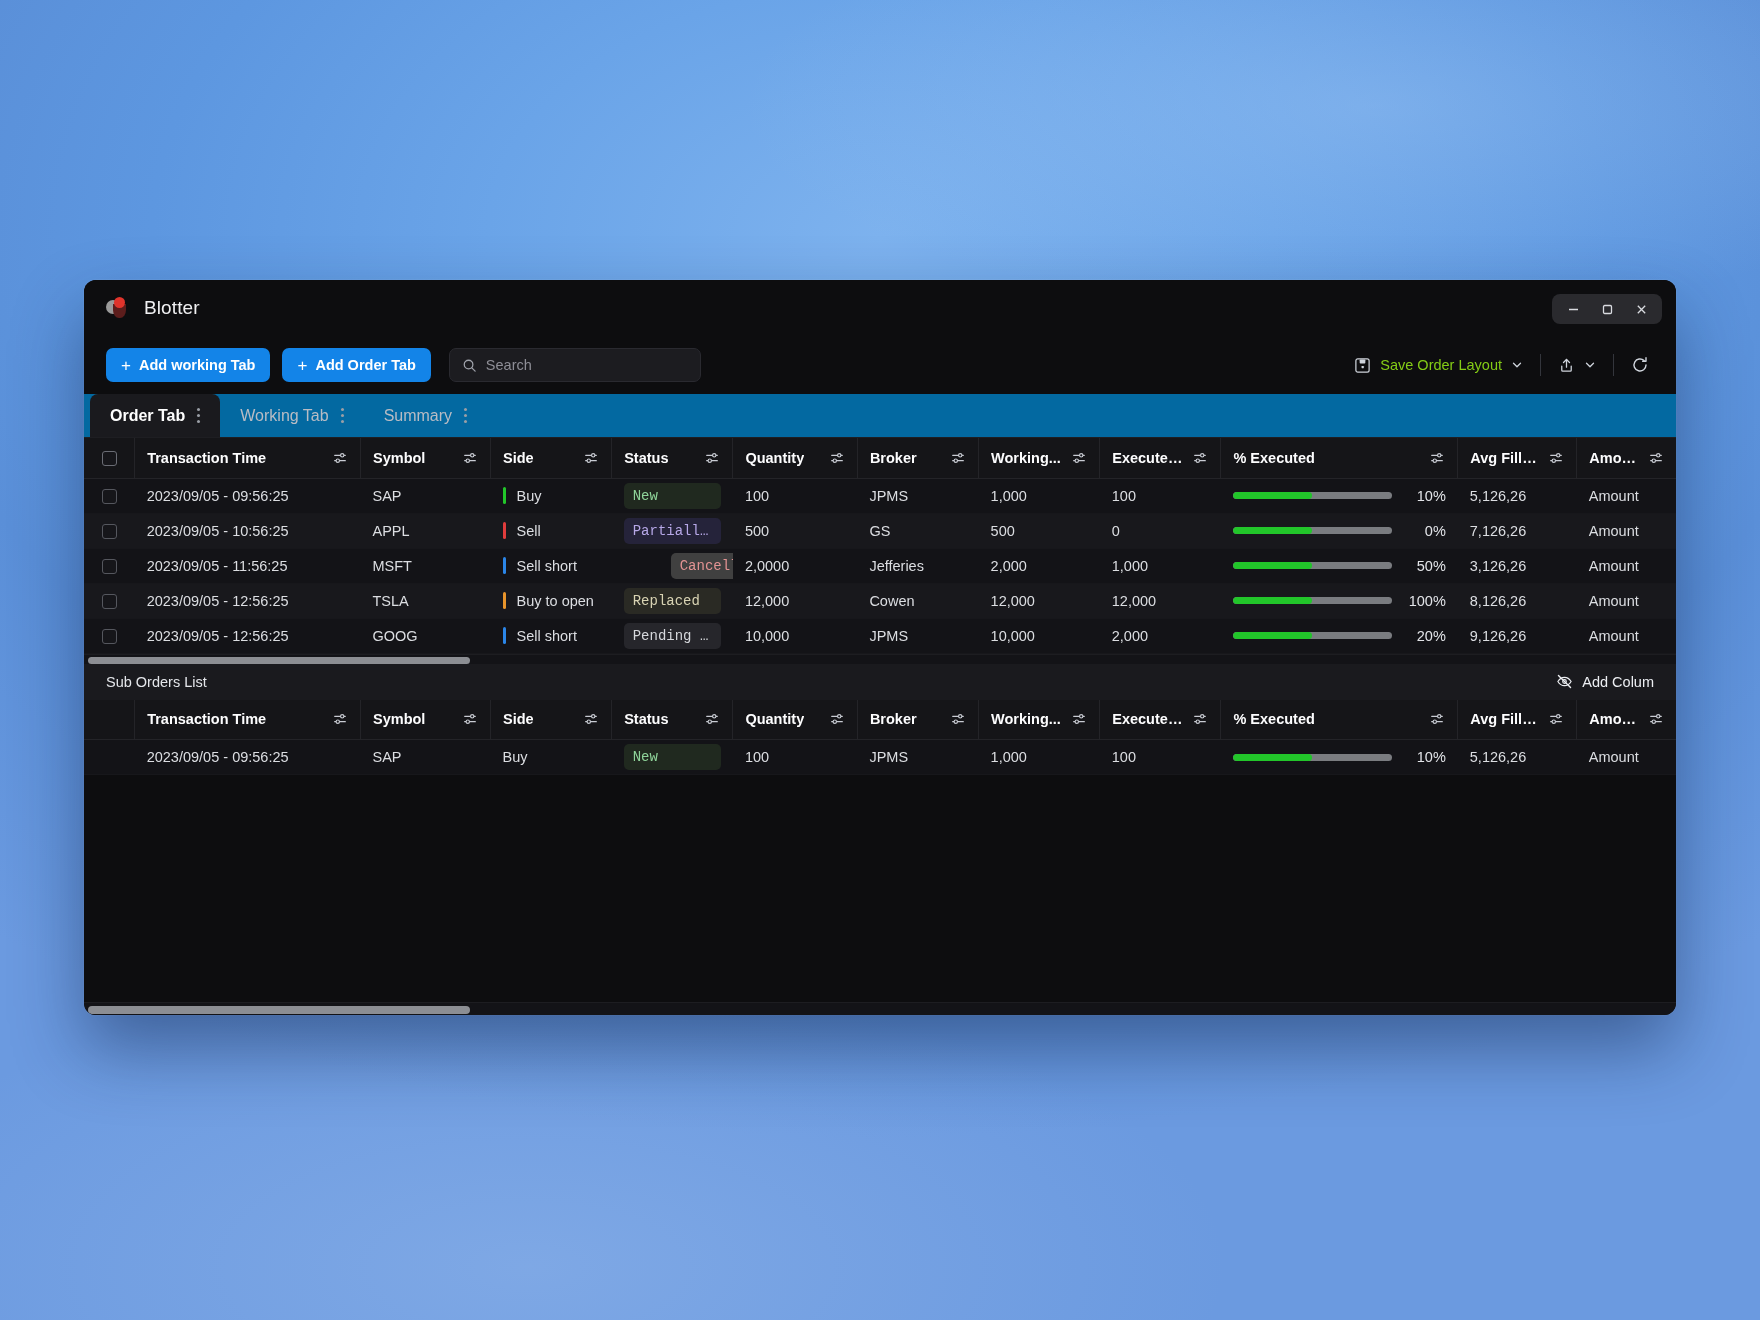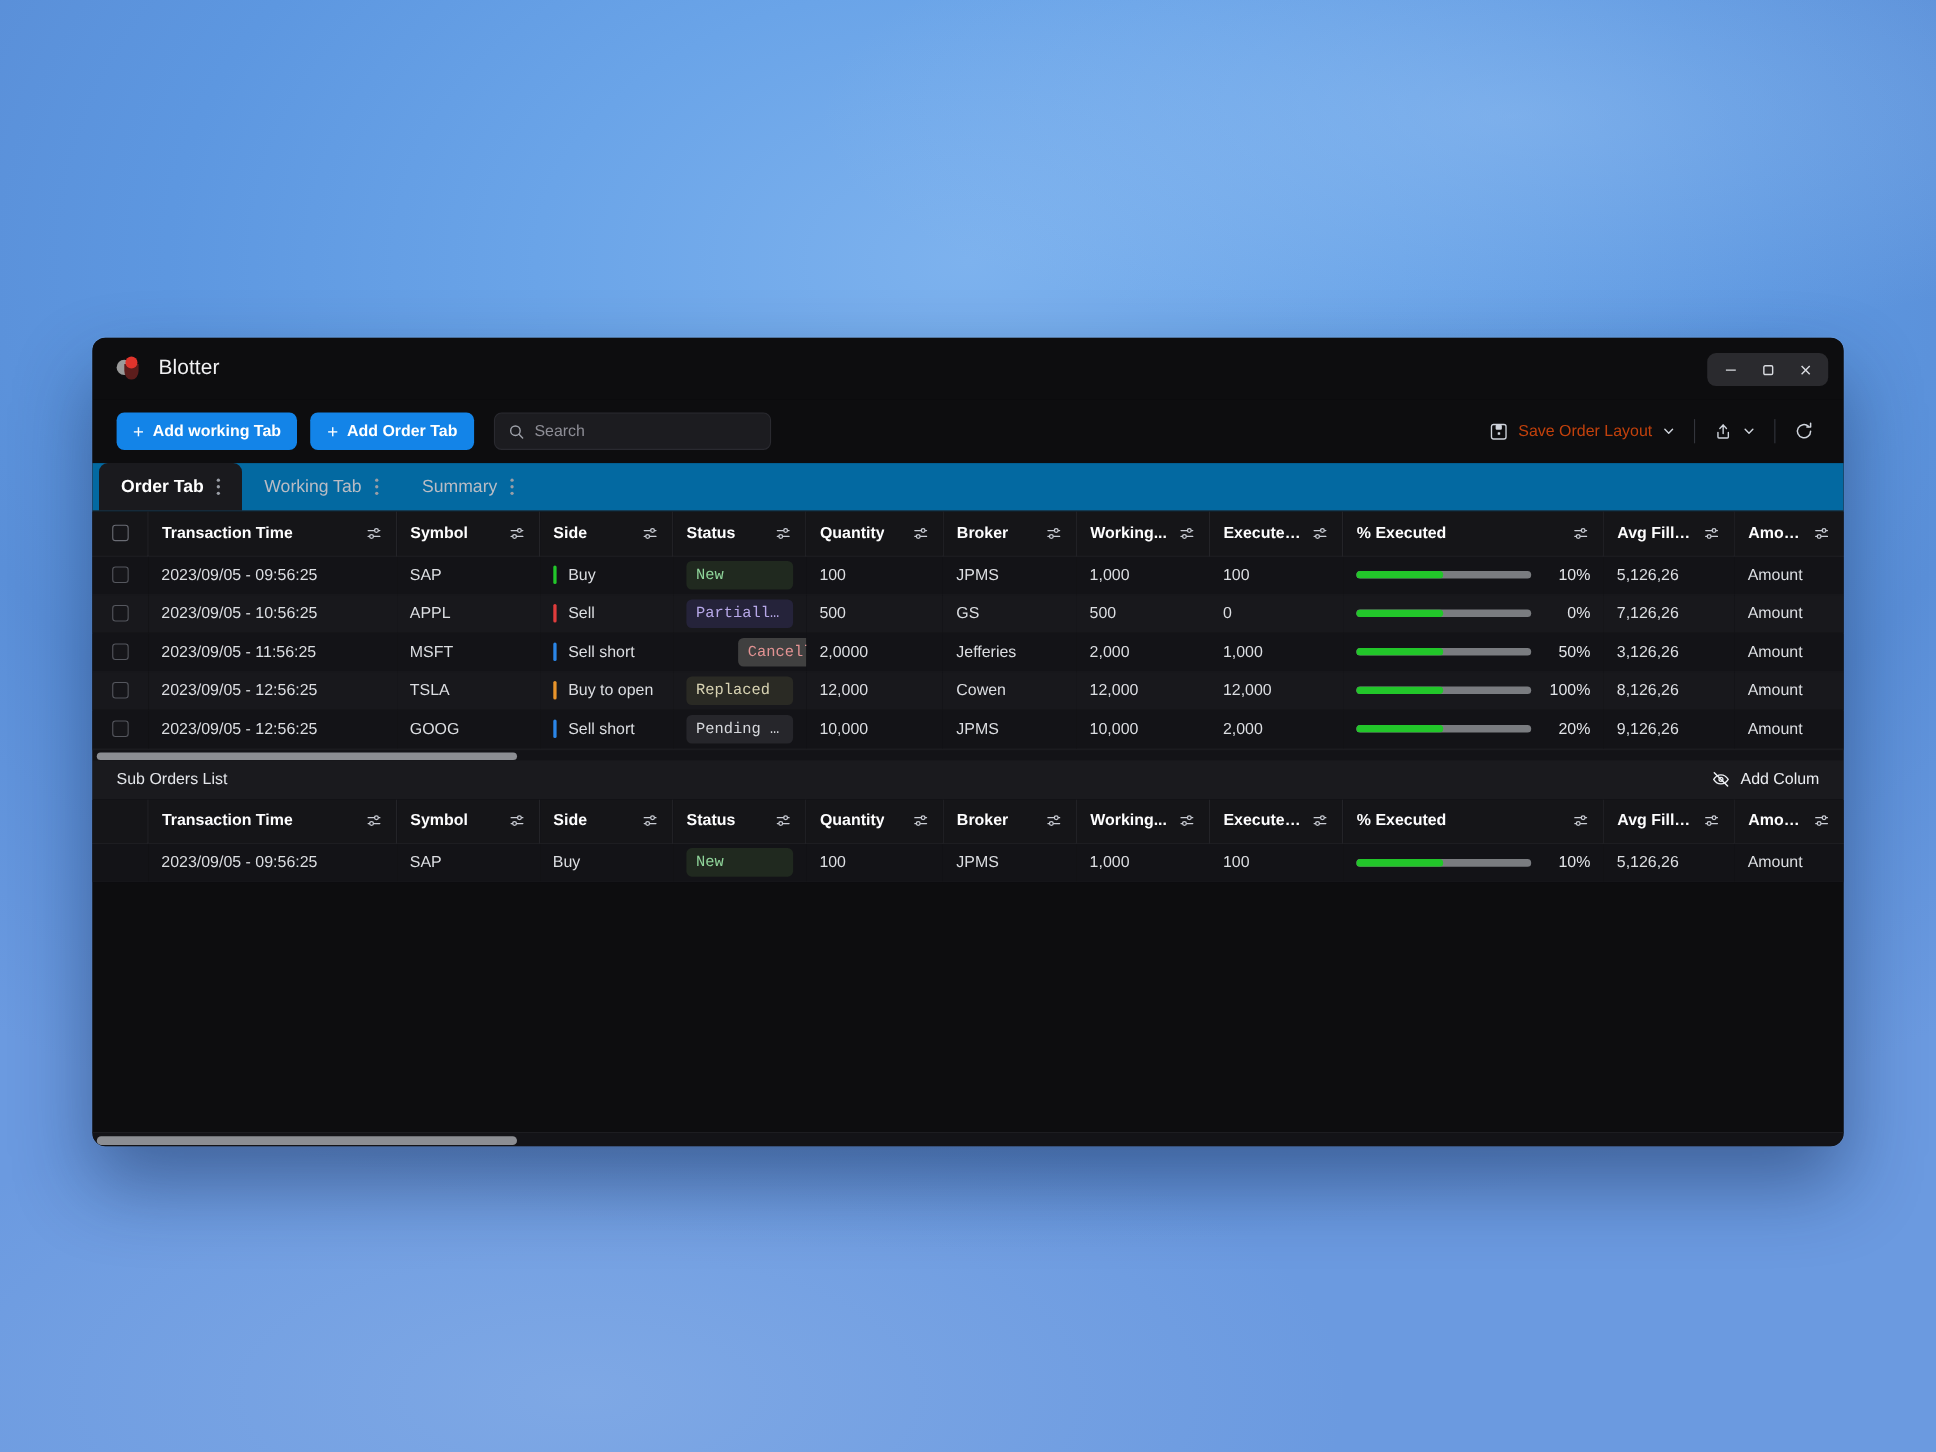--- a/index.html
+++ b/index.html
@@ -18,21 +18,21 @@
     position: absolute; inset: 0;
     background:
       radial-gradient(ellipse 1000px 420px at 30% 96%, rgba(150,185,235,.45) 0%, rgba(150,185,235,0) 70%),
       radial-gradient(ellipse 900px 300px at 78% 8%, rgba(160,200,245,.40) 0%, rgba(160,200,245,0) 70%);
     pointer-events: none;
   }
 
   
   .window {
     position: absolute;
-    left: 84px; top: 307px;
+    left: 84px; top: 280px;
     width: 1592px; height: 735px;
     background: #0d0d0f;
     border-radius: 12px;
     box-shadow: 0 34px 70px rgba(10,30,70,.45), 0 0 0 1px rgba(255,255,255,.05);
     overflow: hidden;
     display: flex; flex-direction: column;
     z-index: 2;
   }
 
   
@@ -97,21 +97,21 @@
   }
   .search-box input::placeholder { color: #8e8e96; }
 
   .toolbar-right {
     margin-left: auto; display: flex; align-items: center; gap: 0;
     color: #cfd4dc;
   }
   .tr-item {
     display: flex; align-items: center; gap: 9px;
     padding: 0 11px; height: 34px; cursor: pointer;
-    font-size: 14.5px; color: #c2410c;
+    font-size: 14.5px; color: #84cc16;
     white-space: nowrap;
   }
   .tr-sep { width:1px; height: 22px; background: #33353c; margin: 0 6px; }
   .chev { width:12px; height:12px; display:block; }
 
   
   .tabs {
     height: 44px; flex: 0 0 44px;
     display: flex; align-items: stretch;
     background: #0369a1;

